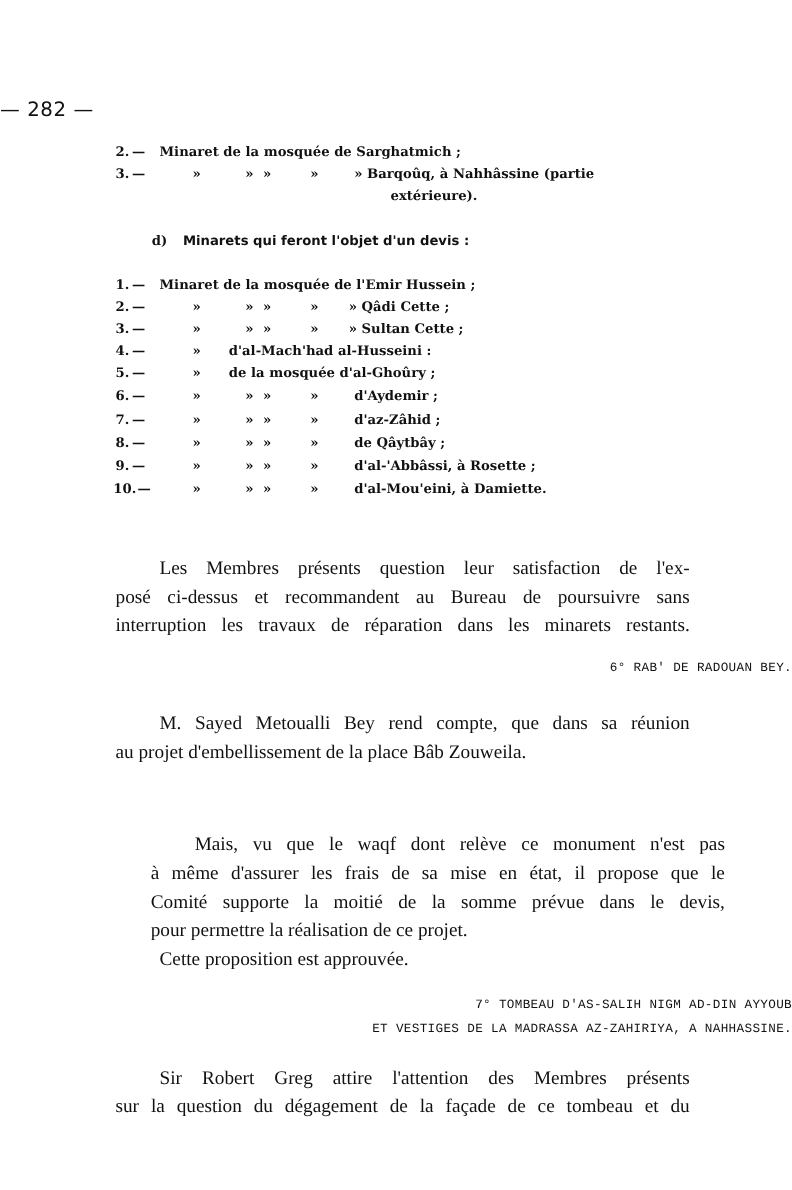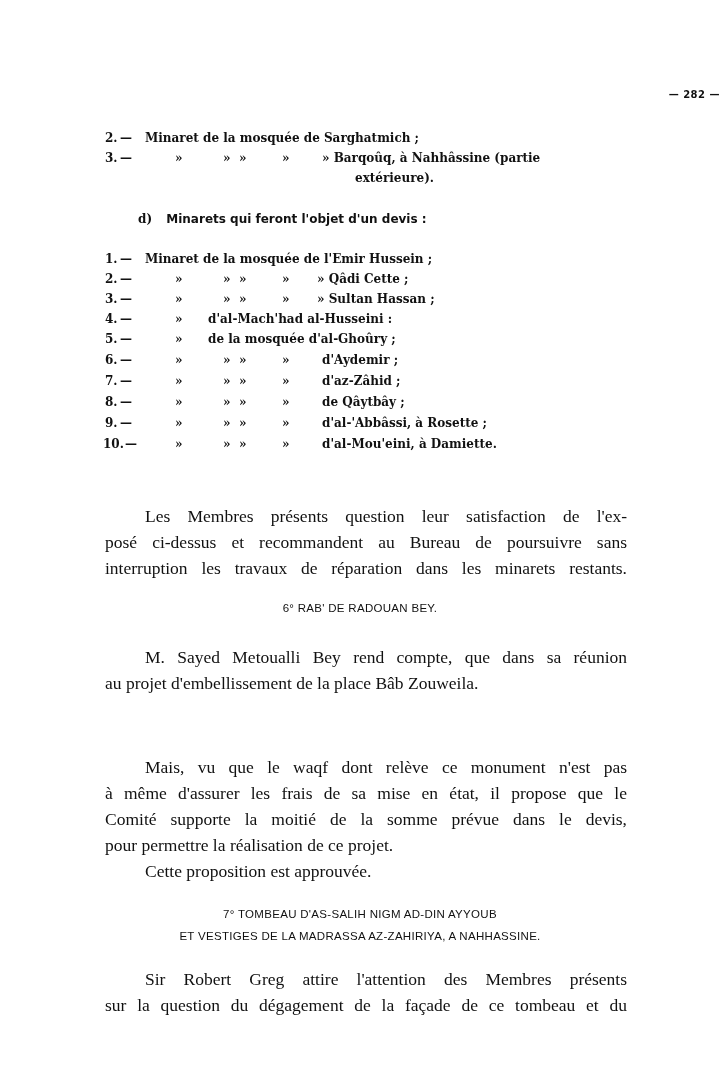--- a/index.html
+++ b/index.html
@@ -18,24 +18,24 @@
     .page {
       position: absolute;
       left: 0; top: 0;
       width: 720px;
       height: 1082px;
     }
     .page-number {
       position: absolute;
       top: 89px;
       left: 0; width: 720px;
-      text-align: right;
+      text-align: left;
       font-family: "DejaVu Sans", sans-serif;
-      font-weight: bold;
-      font-size: 10px;
+      font-weight: normal;
+      font-size: 18px;
       letter-spacing: 0.5px;
     }
     
     .list-row {
       position: absolute;
       font-family: "DejaVu Serif", serif;
       font-weight: bold;
       font-size: 12px;
       white-space: nowrap;
       height: 18px;
@@ -65,22 +65,22 @@
       display: block;
       text-align: justify;
       text-align-last: justify;
       white-space: nowrap;
     }
     .para .line.last { text-align-last: left; }
     .para .line.indent { padding-left: 40px; }
     .section-title {
       position: absolute;
       left: 0; width: 720px;
-      text-align: center;
-      font-family: Liberation Sans, sans-serif;
+      text-align: right;
+      font-family: Liberation Mono, monospace;
       font-size: 11.5px;
       letter-spacing: 0.3px;
       line-height: 22px;
     }
   </style>
 </head>
 <body>
 
 <div class="page">
 
@@ -124,21 +124,21 @@
         <span style="left: 177px;">»</span>
         <span style="left: 212px;">» Qâdi Cette ;</span>
       </div>
       <div class="list-row" style="top: 290px; left: 105px; width: 540px;">
         <span style="left: 0px;">3.</span>
         <span style="left: 15px;">—</span>
         <span style="left: 70px;">»</span>
         <span style="left: 118px;">»</span>
         <span style="left: 134px;">»</span>
         <span style="left: 177px;">»</span>
-        <span style="left: 212px;">» Sultan Hassan ;</span>
+        <span style="left: 212px;">» Sultan Cette ;</span>
       </div>
       <div class="list-row" style="top: 310px; left: 105px; width: 540px;">
         <span style="left: 0px;">4.</span>
         <span style="left: 15px;">—</span>
         <span style="left: 70px;">»</span>
         <span style="left: 103px;">d'al-Mach'had al-Husseini :</span>
       </div>
       <div class="list-row" style="top: 330px; left: 105px; width: 540px;">
         <span style="left: 0px;">5.</span>
         <span style="left: 15px;">—</span>
@@ -198,21 +198,21 @@
     <span class="line">interruption les travaux de réparation dans les minarets restants.</span>
   </div>
 
   <div class="section-title" style="top:597px;">6° RAB' DE RADOUAN BEY.</div>
 
   <div class="para" style="top:644px;">
     <span class="line indent">M. Sayed Metoualli Bey rend compte, que dans sa réunion</span>
     <span class="line last">au projet d'embellissement de la place Bâb Zouweila.</span>
   </div>
 
-  <div class="para" style="top:754px;">
+  <div class="para" style="top:754px;margin-left:32px;">
     <span class="line indent">Mais, vu que le waqf dont relève ce monument n'est pas</span>
     <span class="line">à même d'assurer les frais de sa mise en état, il propose que le</span>
     <span class="line">Comité supporte la moitié de la somme prévue dans le devis,</span>
     <span class="line last">pour permettre la réalisation de ce projet.</span>
   </div>
 
   <div class="para" style="top:858px;font-family:Liberation Serif, serif;">
     <span class="line indent last">Cette proposition est approuvée.</span>
   </div>
 

